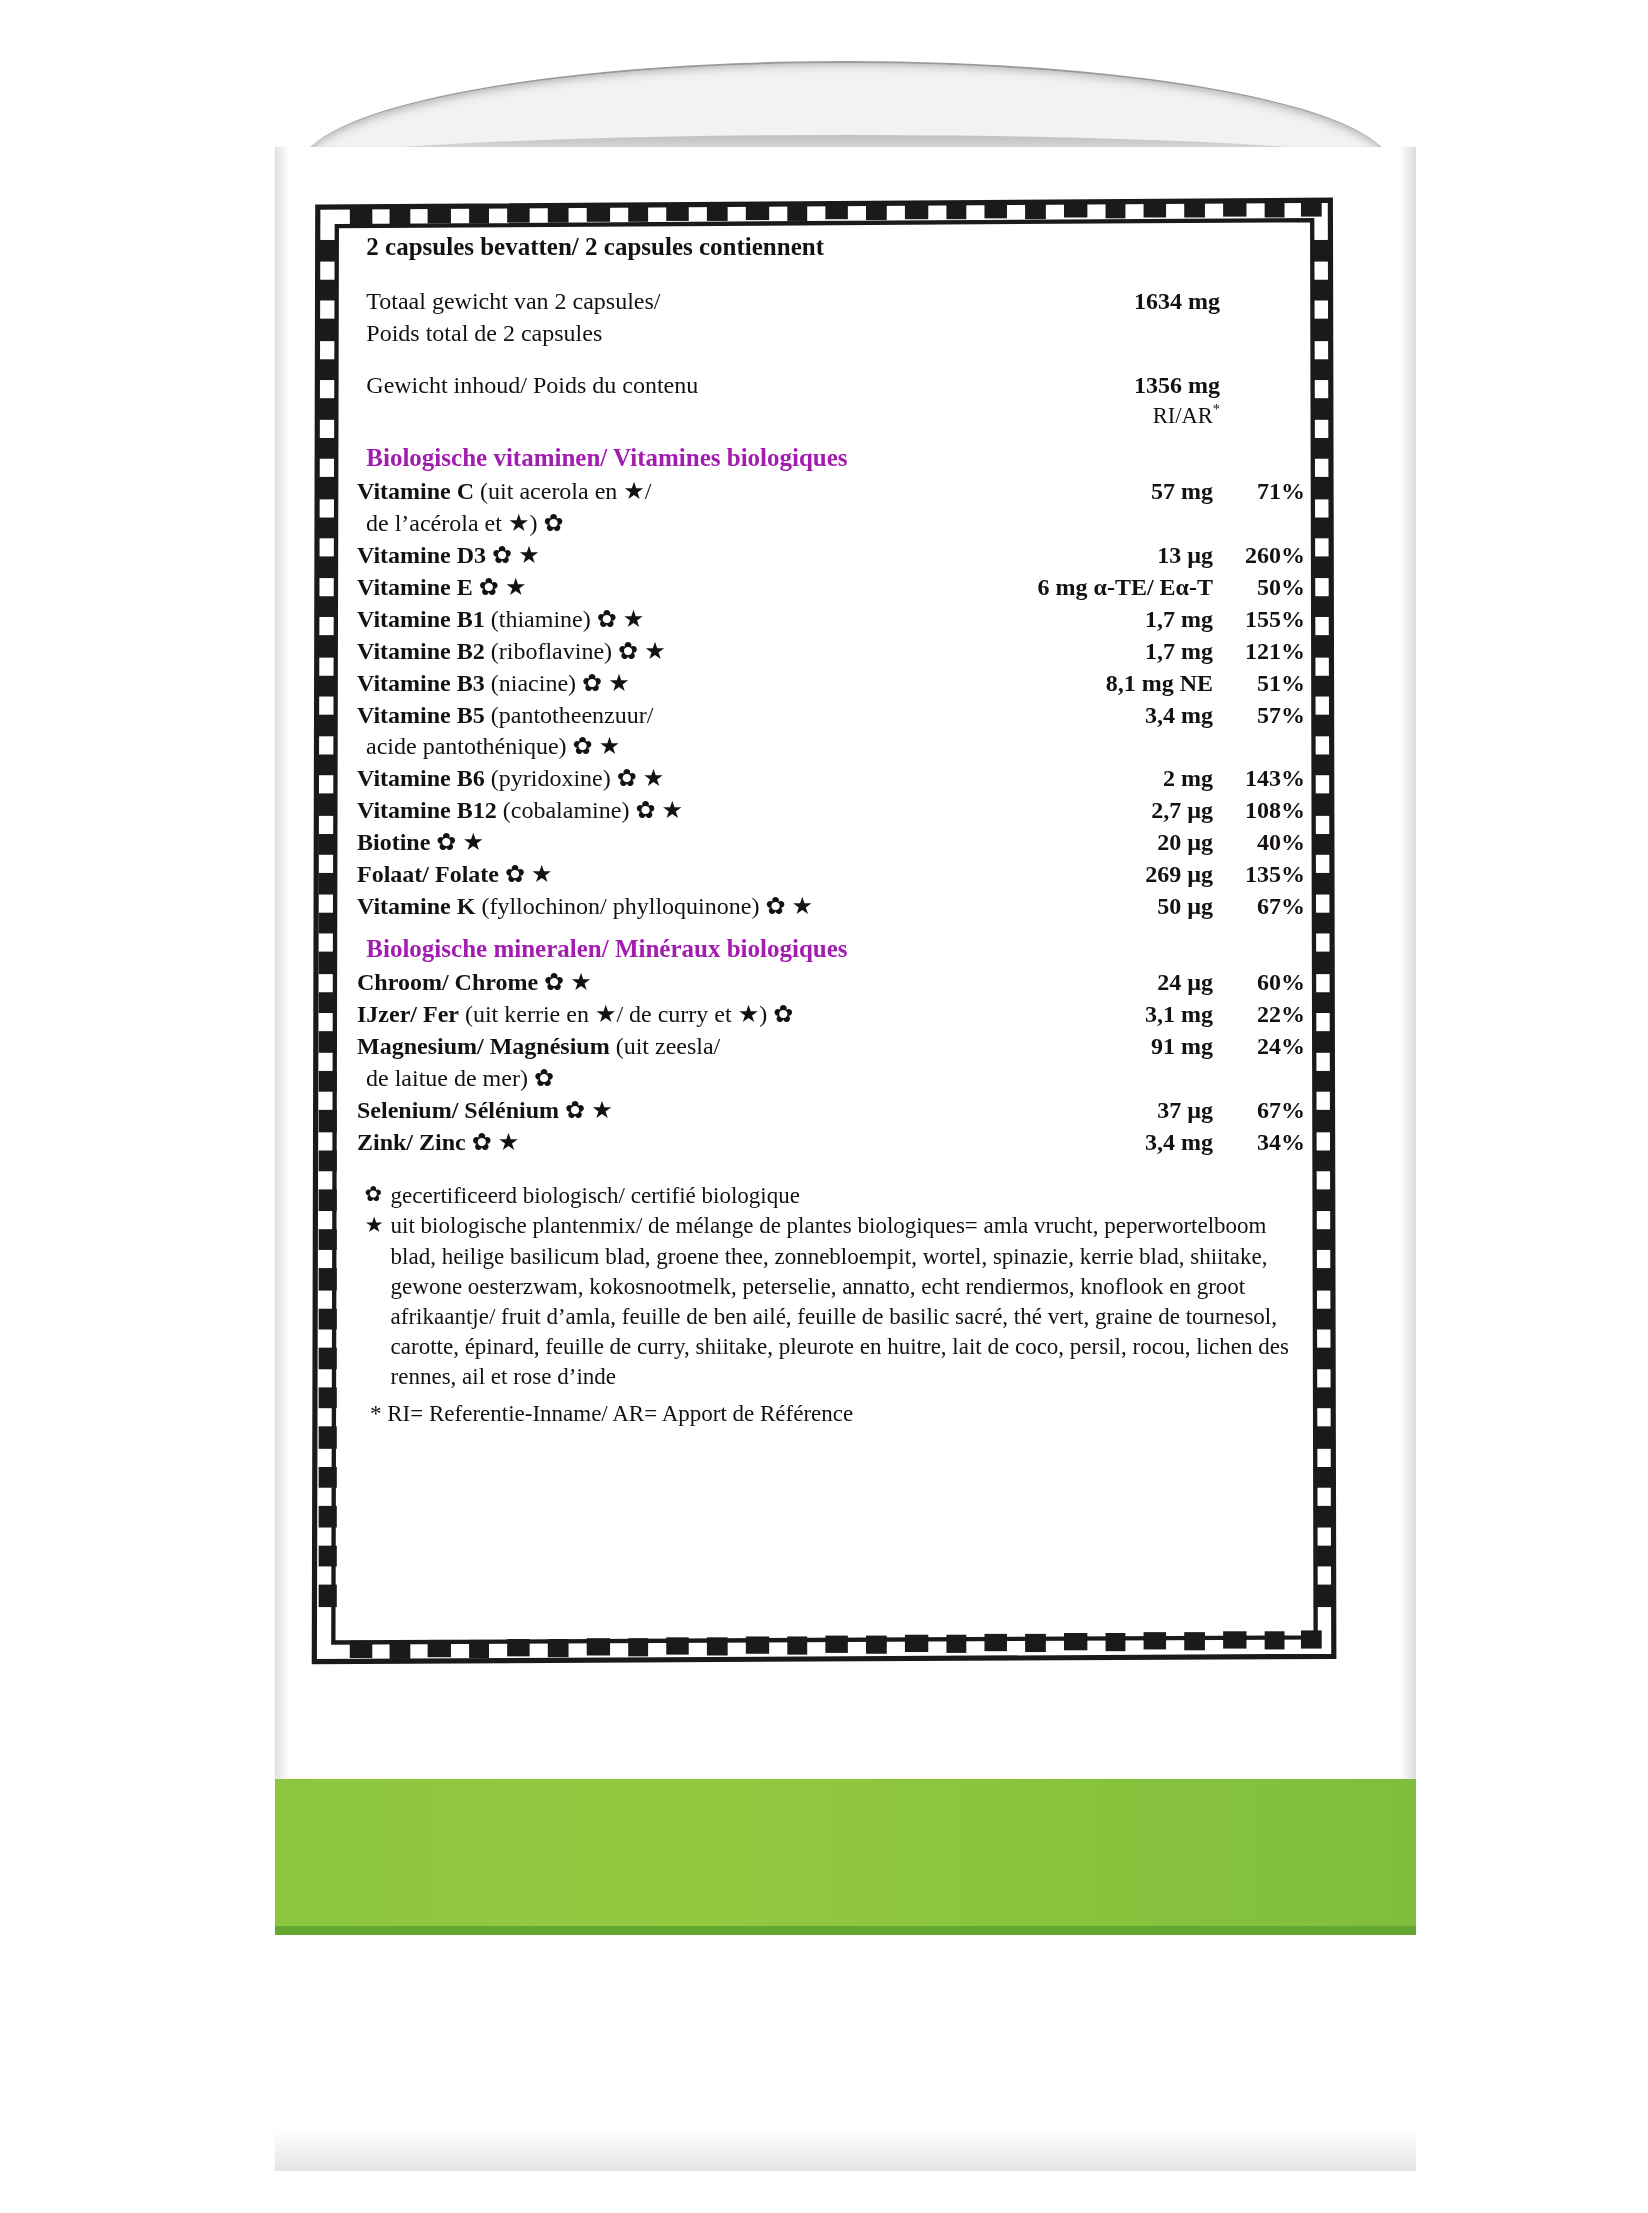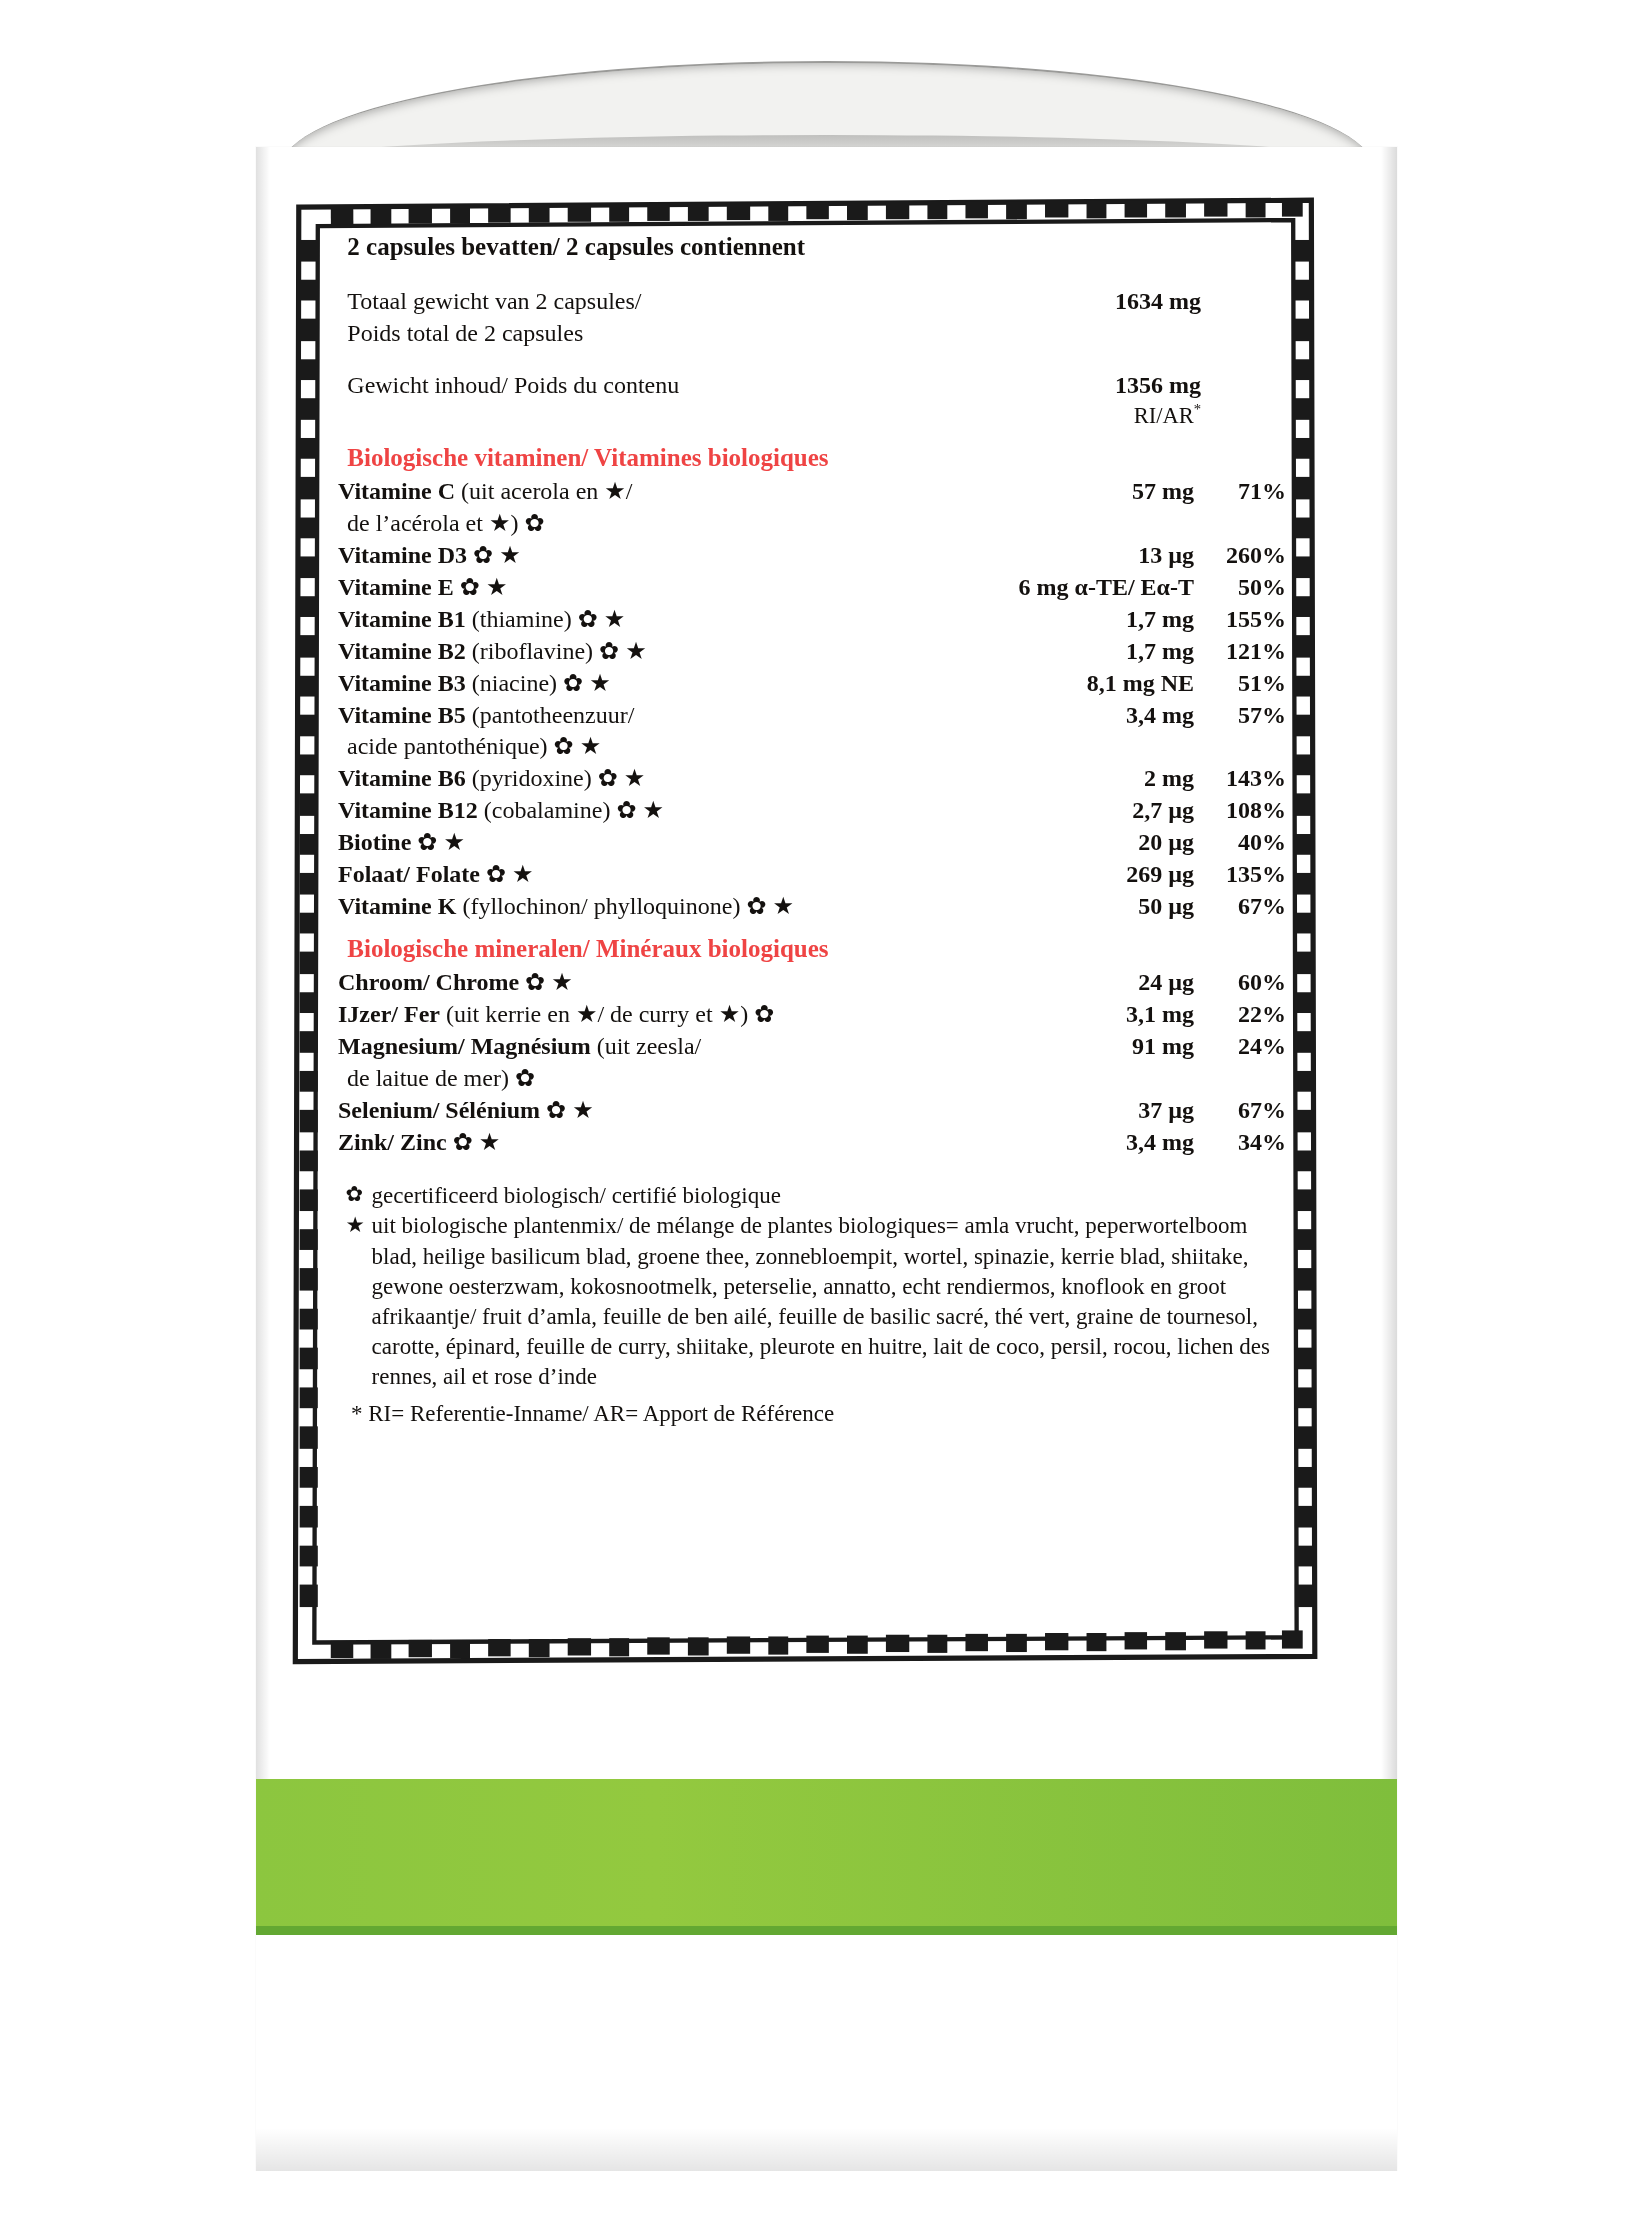--- a/index.html
+++ b/index.html
@@ -11,21 +11,21 @@
     width: 1648px;
     height: 2214px;
     position: relative;
     font-family: "Liberation Serif", serif;
     overflow: hidden;
   }
 
   
   #package {
     position: absolute;
-    left: 256px;
+    left: 275px;
     top: 61px;
     width: 1141px;
     height: 2110px;
   }
 
   
   #lid {
     position: absolute;
     left: 26px;
     top: 0px;
@@ -156,21 +156,21 @@
 
   .ri-line {
     text-align: right;
     padding-right: 85px;
     margin-top: -1.7px;
   }
   .ri-line .ri { font-size: 22.5px; }
   .ri-line sup { font-size: 14.7px; }
 
   .section-title {
-    color: #ef4444;
+    color: #a21caf;
     font-weight: bold;
     font-size: 25px;
     margin-left: 17.3px;
     margin-top: 9.5px;
     margin-bottom: 1.7px;
   }
 
   .nutri-row {
     display: flex;
     align-items: baseline;

